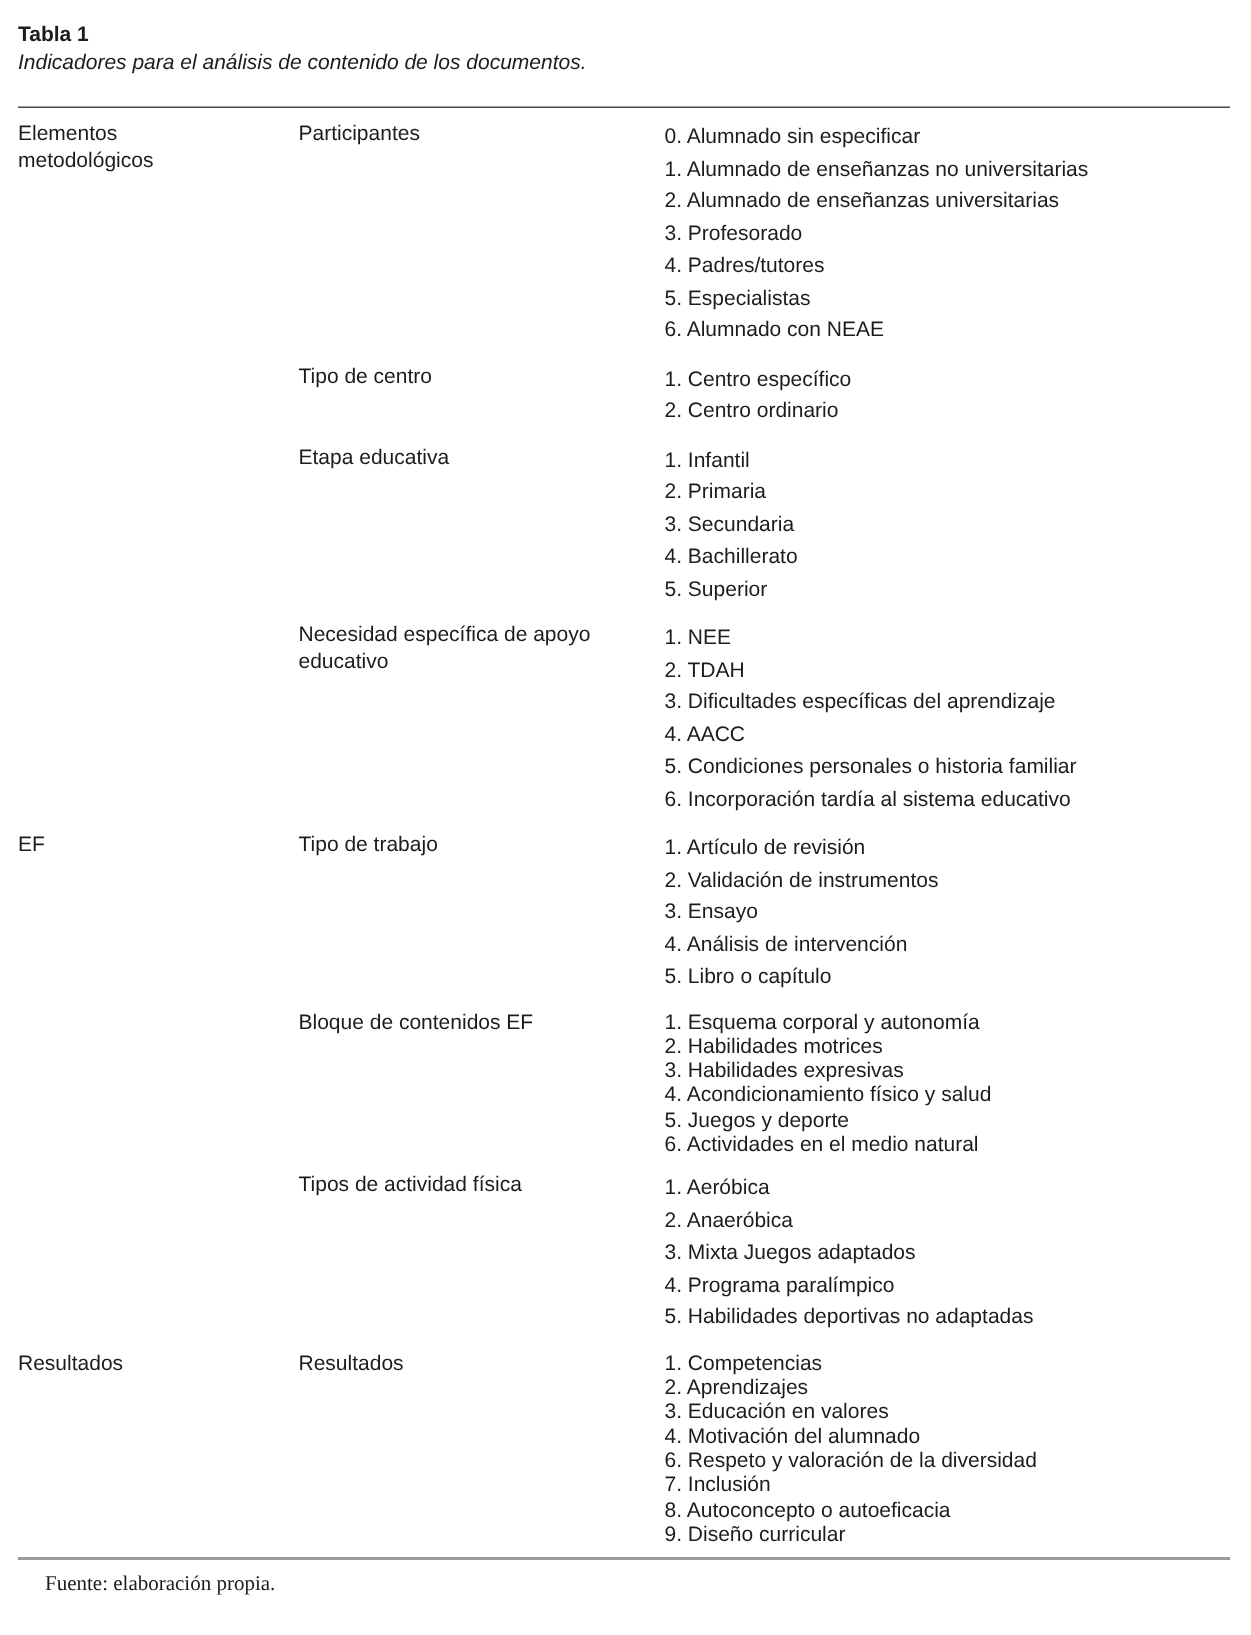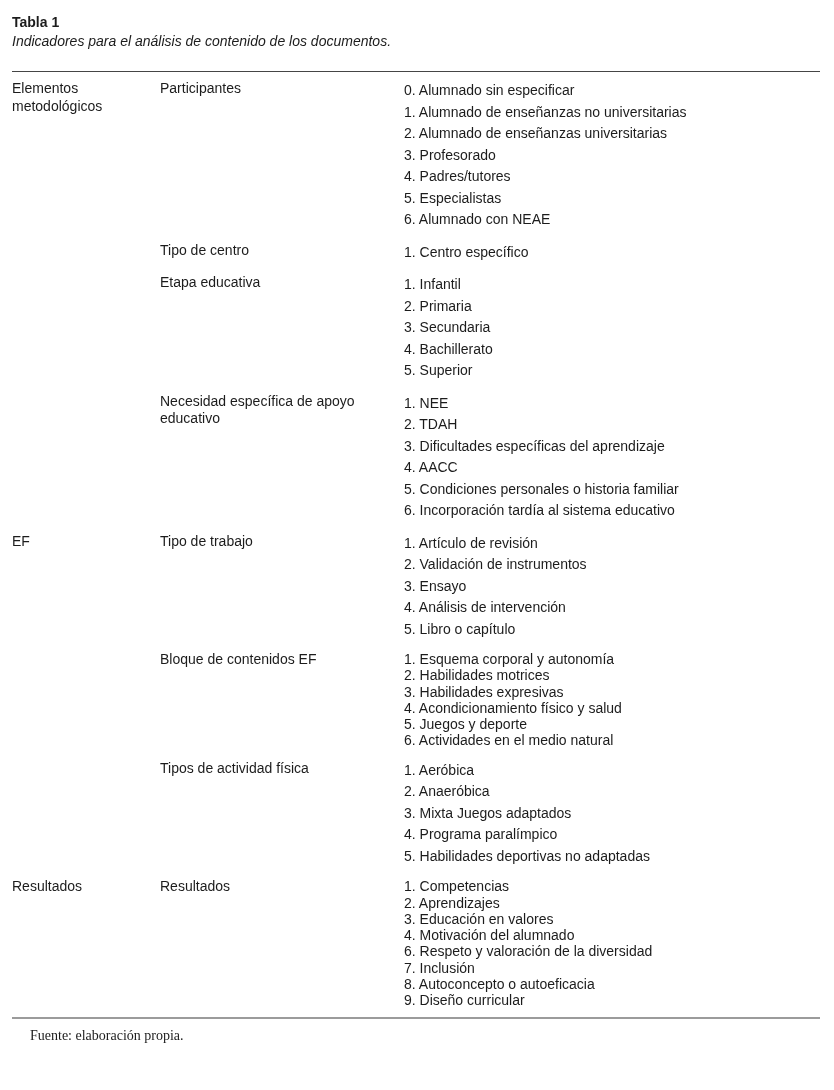--- a/index.html
+++ b/index.html
@@ -56,20 +56,21 @@
     line-height: 17.5px;
     padding-right: 8px;
     box-sizing: border-box;
   }
   .cell-ind {
     flex: none;
     width: 244px;
     line-height: 17.5px;
     padding-right: 26px;
     box-sizing: border-box;
+    margin-left: 39px;
   }
   .cell-items {
     flex: 1;
     min-width: 0;
   }
   .items--wide .item-line {
     line-height: 21.5px;
   }
   .items--tight .item-line {
     line-height: 16.3px;
@@ -104,20 +105,21 @@
               <div class="item-line">4. Padres/tutores</div>
               <div class="item-line">5. Especialistas</div>
               <div class="item-line">6. Alumnado con NEAE</div>
             </div>
           </div>
           <div class="subrow">
             <div class="cell cell-cat"></div>
             <div class="cell cell-ind">Tipo de centro</div>
             <div class="cell cell-items items--wide">
               <div class="item-line">1. Centro específico</div>
+              <div class="item-line">2. Centro ordinario</div>
             </div>
           </div>
           <div class="subrow">
             <div class="cell cell-cat"></div>
             <div class="cell cell-ind">Etapa educativa</div>
             <div class="cell cell-items items--wide">
               <div class="item-line">1. Infantil</div>
               <div class="item-line">2. Primaria</div>
               <div class="item-line">3. Secundaria</div>
               <div class="item-line">4. Bachillerato</div>

